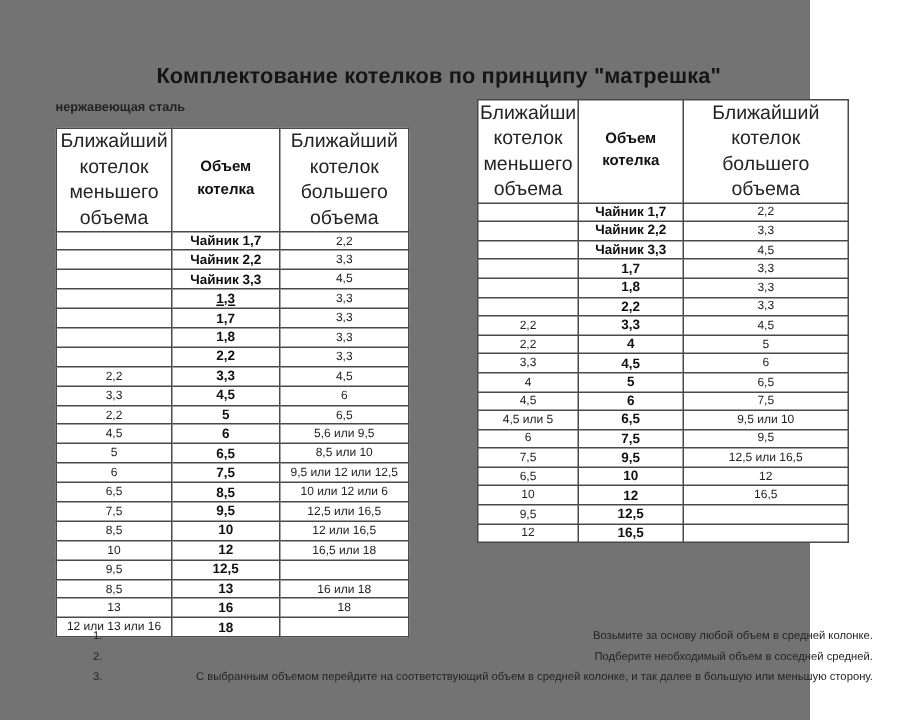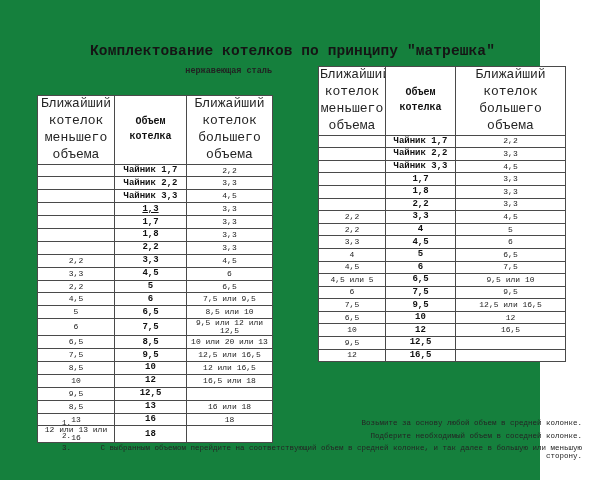--- a/index.html
+++ b/index.html
@@ -1,32 +1,32 @@
 <!DOCTYPE html>
 <html><head>
 <meta charset="utf-8">
 <style>
   html,body{margin:0;padding:0;}
   body{
     width:600px;height:480px;background:#ffffff;
     font-family:"Liberation Sans", sans-serif;color:#1f1f1f;
     position:relative;overflow:hidden;
   }
-  .page{position:relative;width:540px;height:480px;background:#15803d;font-family:Liberation Mono, monospace;}
+  .page{position:relative;width:540px;height:480px;background:#737373;}
   .title{
     position:absolute;top:43px;left:10px;width:565px;
     text-align:center;font-size:14.5px;font-weight:bold;color:#151515;
     letter-spacing:0.1px;
   }
   .grp{position:absolute;top:66px;}
   .grp-left{left:37px;width:235px;}
   .grp-right{left:318px;width:247px;}
   .subtitle{
-    text-align:right;font-size:8.5px;font-weight:bold;color:#222;
-    margin-bottom:19px;
+    text-align:left;font-size:8.5px;font-weight:bold;color:#222;
+    margin-bottom:9px;
   }
   table{
     border-collapse:collapse;width:100%;table-layout:fixed;
     background:#fff;
   }
   th,td{
     border:1px solid #4a4a4a;padding:0 1px;text-align:center;
     overflow:hidden;vertical-align:middle;
   }
   thead th{
@@ -130,36 +130,36 @@
             <td>6</td>
           </tr>
           <tr>
             <td>2,2</td>
             <td class="mid">5</td>
             <td>6,5</td>
           </tr>
           <tr>
             <td>4,5</td>
             <td class="mid">6</td>
-            <td>7,5 или 9,5</td>
+            <td>5,6 или 9,5</td>
           </tr>
           <tr>
             <td>5</td>
             <td class="mid">6,5</td>
             <td>8,5 или 10</td>
           </tr>
           <tr>
             <td>6</td>
             <td class="mid">7,5</td>
             <td>9,5 или 12 или 12,5</td>
           </tr>
           <tr>
             <td>6,5</td>
             <td class="mid">8,5</td>
-            <td>10 или 20 или 13</td>
+            <td>10 или 12 или 6</td>
           </tr>
           <tr>
             <td>7,5</td>
             <td class="mid">9,5</td>
             <td>12,5 или 16,5</td>
           </tr>
           <tr>
             <td>8,5</td>
             <td class="mid">10</td>
             <td>12 или 16,5</td>
@@ -308,21 +308,21 @@
       </table>
   </div>
 
   <div class="notes">
       <div class="note-line">
         <span class="note-num">1.</span>
         <span class="note-text">Возьмите за основу любой объем в средней колонке.</span>
       </div>
       <div class="note-line">
         <span class="note-num">2.</span>
-        <span class="note-text">Подберите необходимый объем в соседней колонке.</span>
+        <span class="note-text">Подберите необходимый объем в соседней средней.</span>
       </div>
       <div class="note-line">
         <span class="note-num">3.</span>
         <span class="note-text">С выбранным объемом перейдите на соответствующий объем в средней колонке, и так далее в большую или меньшую сторону.</span>
       </div>
     </div>
 
 </div>
 
 </body></html>

